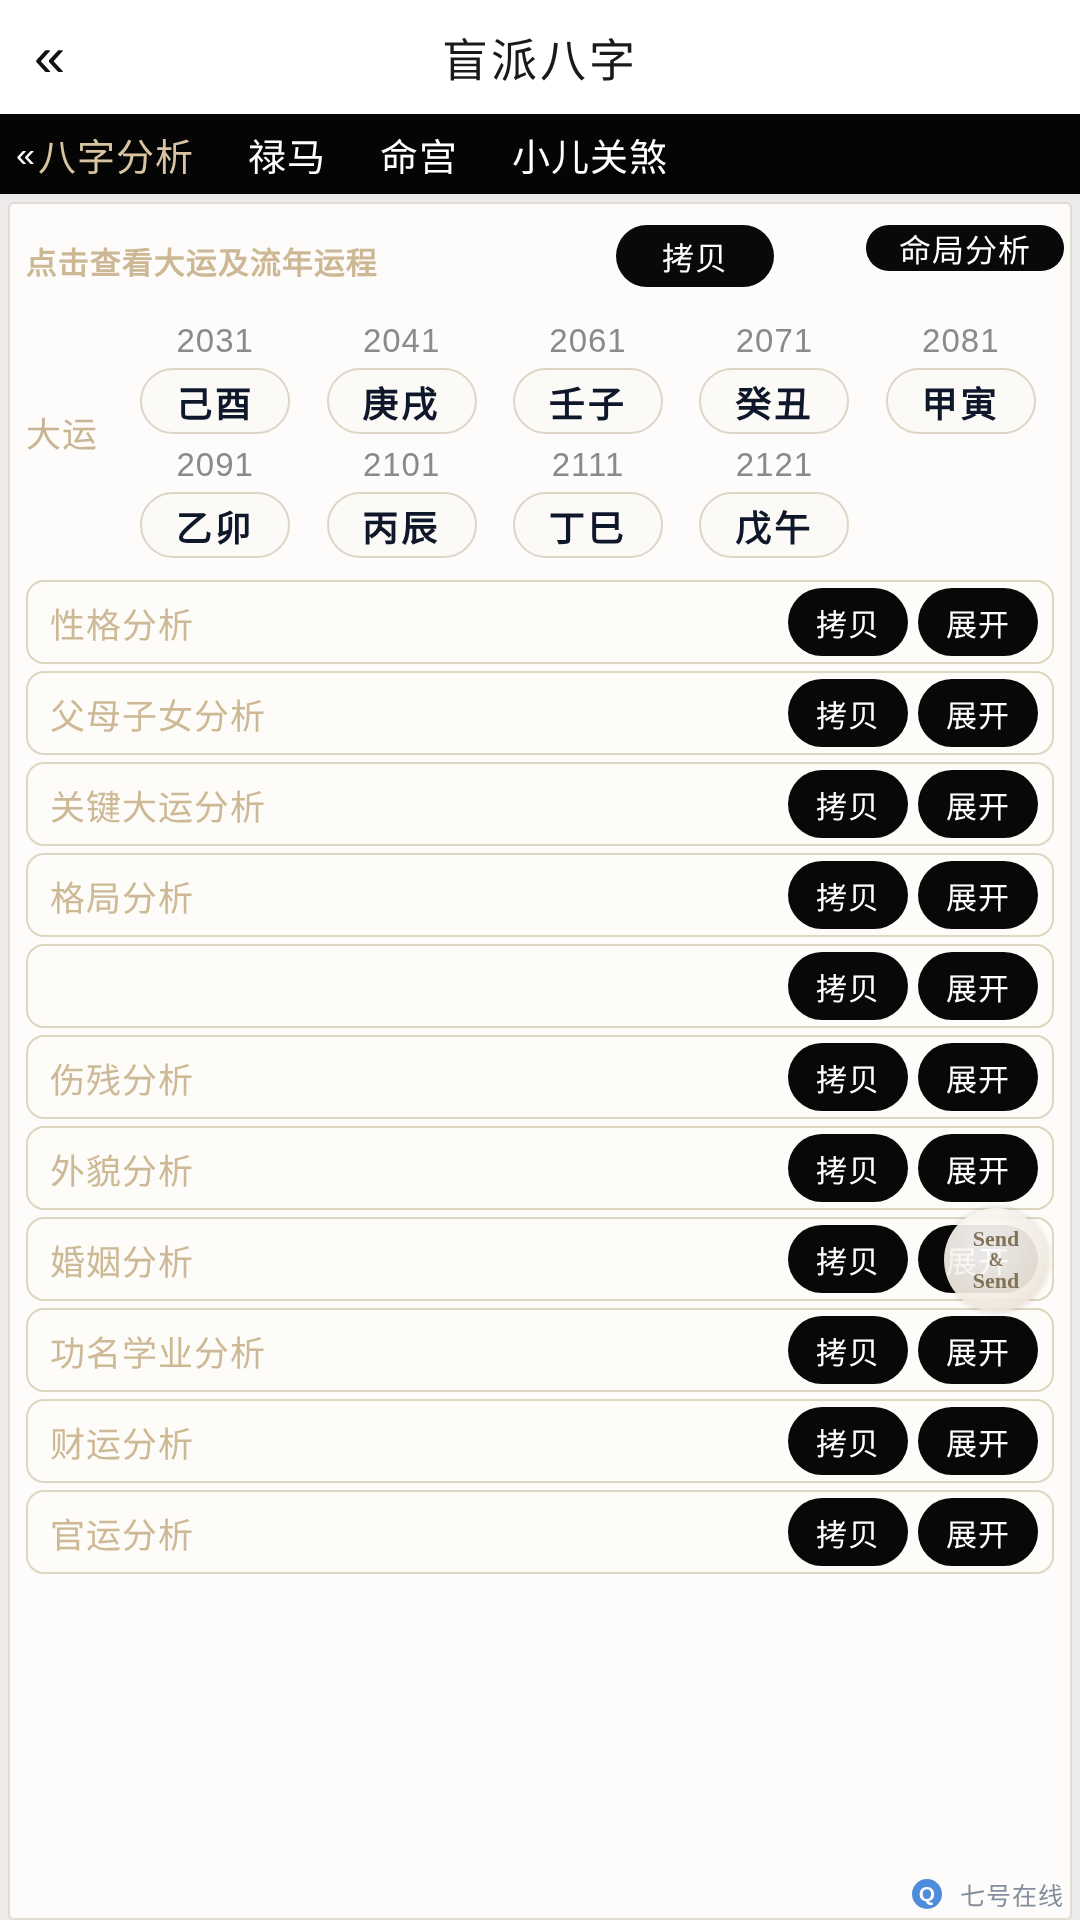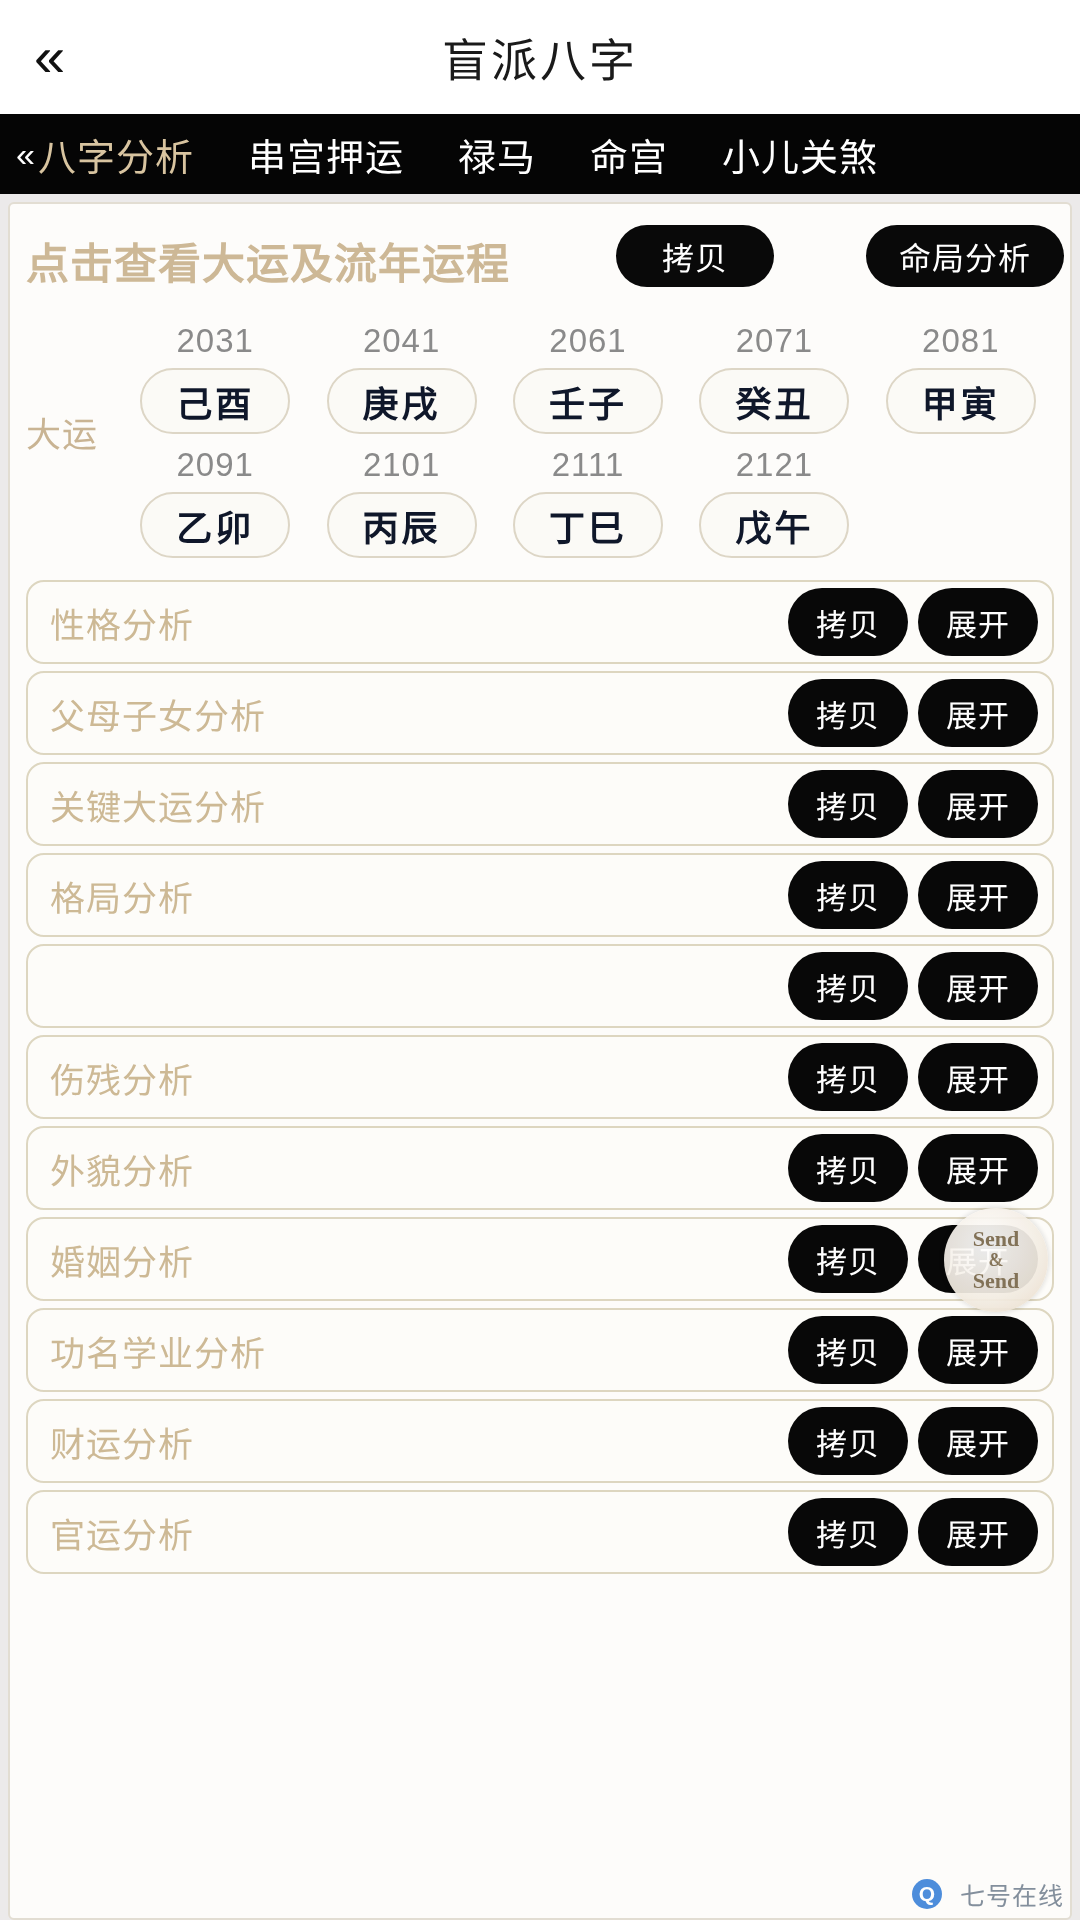--- a/index.html
+++ b/index.html
@@ -85,21 +85,21 @@
   }
 
   
   .hint-row {
     position: relative;
     height: 112px;
     display: flex;
     align-items: center;
   }
   .hint-text {
-    font-size: 43px;
+    font-size: 31px;
     font-weight: bold;
     color: #cdb896;
     letter-spacing: 1px;
   }
   .pill-black {
     background: #090909;
     color: #ffffff;
     border-radius: 40px;
     font-size: 32px;
     display: inline-flex;
@@ -113,21 +113,21 @@
     left: 590px;
     top: 21px;
     width: 158px;
     height: 62px;
   }
   .hint-analysis {
     position: absolute;
     left: 840px;
     top: 21px;
     width: 198px;
-    height: 62px;
+    height: 46px;
   }
 
   
   .dayun {
     display: flex;
     align-items: flex-start;
     padding-top: 2px;
   }
   .dayun-label {
     width: 96px;
@@ -277,21 +277,20 @@
 <body>
 
 <div class="titlebar">
   <div class="titlebar-back">«</div>
   <div class="titlebar-title">盲派八字</div>
 </div>
 
 <div class="tabbar">
   <div class="tab-chevron">«</div>
   <div class="tab active">八字分析</div>
-  <div class="tab">串宫押运</div>
   <div class="tab">禄马</div>
   <div class="tab">命宫</div>
   <div class="tab">小儿关煞</div>
 </div>
 
 <div class="page">
   <div class="card">
 
     <div class="hint-row">
       <div class="hint-text">点击查看大运及流年运程</div>

